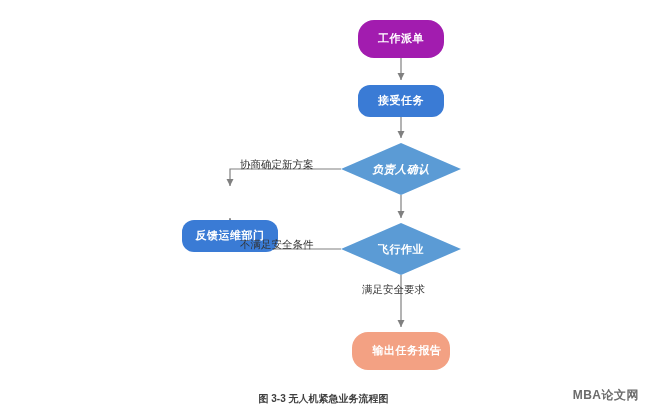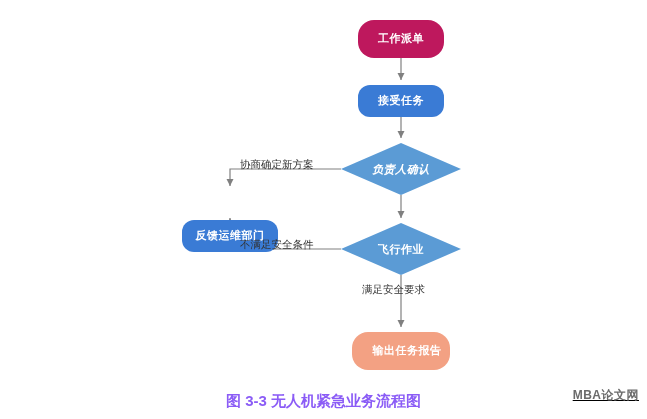--- a/index.html
+++ b/index.html
@@ -69,30 +69,29 @@
     font-size: 10.5px;
     color: #333333;
     white-space: nowrap;
     font-family: Liberation Serif, serif;
   }
   .caption {
     position: absolute;
     left: 0;
     width: 647px;
     text-align: center;
-    font-size: 15px;
-    color: #8b5cf6;
+    font-size: 10px;
+    color: #404040;
     font-weight: bold;
   }
   .watermark {
     position: absolute;
     right: 8px;
     text-align: right;
     line-height: 1.25;
-    text-decoration: underline;
   }
   .watermark-title {
     font-size: 12px;
     color: #6b6b6b;
     font-weight: bold;
     letter-spacing: 0.5px;
   }
   .watermark-url {
     font-size: 9.5px;
     color: #7aa7cf;
@@ -116,21 +115,21 @@
 
   <line x1="401" y1="275" x2="401" y2="327" stroke="#808080" stroke-width="1.2" marker-end="url(#arrow)"></line>
 
   <path d="M341,169 L230,169 L230,186" fill="none" stroke="#808080" stroke-width="1.2" marker-end="url(#arrow)"></path>
 
   <path d="M341,249 L230,249 L230,218" fill="none" stroke="#808080" stroke-width="1.2" marker-end="url(#arrow)"></path>
 
   <path d="M278,202 L310,202 L310,169" fill="none" stroke="#808080" stroke-width="0"></path>
 </svg>
 
-<div class="node node-rounded" style="left:358px; top:20px; width:86px; height:38px; background:#be185d;">
+<div class="node node-rounded" style="left:358px; top:20px; width:86px; height:38px; background:#a21caf;">
   <span>工作派单</span>
 </div>
 
 <div class="node node-rect" style="left:358px; top:85px; width:86px; height:32px; background:#3a7bd5;">
   <span>接受任务</span>
 </div>
 
 <div class="diamond-wrap" style="left:341px; top:143px; width:120px; height:52px;font-style:italic;">
   <svg class="diamond-shape" viewBox="0 0 120 52">
     <polygon points="60,0 120,26 60,52 0,26" fill="#5b9bd5"></polygon>

